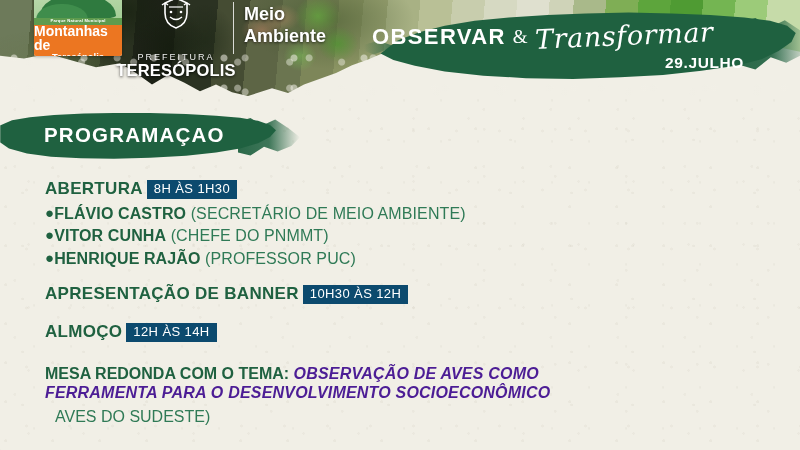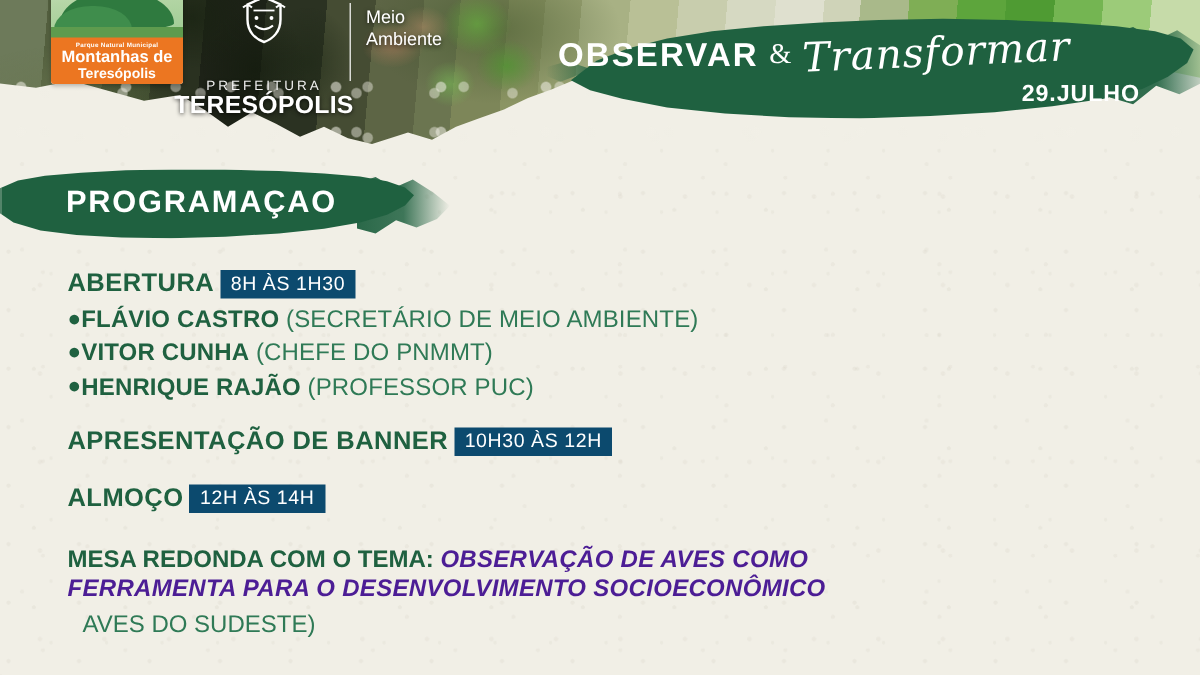--- a/index.html
+++ b/index.html
@@ -118,40 +118,40 @@
   .lp-sky{position:absolute;left:0;top:0;width:88px;height:48px;
     background:linear-gradient(175deg,#cfe3c5 0%,#b5d6a6 45%,#9ecb92 100%);}
   .lp-mtn{position:absolute;left:6px;top:16px;width:76px;height:26px;
     background:#2f7a3f;border-radius:50% 50% 46% 46%/ 86% 86% 18% 18%;}
   .lp-mtn2{position:absolute;left:2px;top:26px;width:52px;height:18px;
     background:#3f8d4c;border-radius:50% 50% 40% 40%/ 90% 90% 14% 14%;}
   .lp-ground{position:absolute;left:0;top:40px;width:88px;height:10px;background:#5e9b4e;}
   .lp-band{position:absolute;left:0;top:47px;width:88px;height:31px;background:#ec7621;
     display:flex;flex-direction:column;align-items:center;justify-content:center;line-height:1;}
   .lp-band .l1{font-size:4.2px;font-weight:700;color:#fff;letter-spacing:.2px;}
-  .lp-band .l2{font-size:11px;font-weight:700;color:#fff;margin-top:1px;}
+  .lp-band .l2{font-size:14px;font-weight:700;color:#fff;margin-top:1px;}
   .lp-band .l3{font-size:9.4px;font-weight:700;color:#fff;margin-top:0px;}
 
   
   .logo-pref{
     position:absolute;left:124px;top:-4px;width:104px;height:60px;
     display:flex;flex-direction:column;align-items:center;color:#ffffff;
     text-shadow:0 1px 3px rgba(0,0,0,.7);
   }
   .crest{width:36px;height:34px;position:relative;margin-bottom:2px;}
   .pref-sub{font-size:9px;letter-spacing:2.0px;font-weight:400;opacity:.92;margin-top:20px;}
   .pref-main{font-size:16.5px;letter-spacing:.2px;font-weight:700;margin-top:-1px;}
 
   .divider{
     position:absolute;left:233px;top:2px;width:1px;height:52px;
     background:rgba(255,255,255,.8);
   }
   .meio{
-    position:absolute;left:244px;top:4px;color:#ffffff;font-weight:400;
-    font-size:12px;line-height:1.22;text-shadow:0 1px 3px rgba(0,0,0,.65);
+    position:absolute;left:244px;top:4px;color:#ffffff;font-weight:700;
+    font-size:18px;line-height:1.22;text-shadow:0 1px 3px rgba(0,0,0,.65);
   }
 
   
   #title-brush{position:absolute;left:372px;top:6px;width:428px;height:82px;}
   .brush-body{
     position:absolute;inset:0;background:#1f6140;
     clip-path:polygon(
       2% 58%, 6% 42%, 11% 32%, 17% 24%, 24% 18%, 32% 14%, 41% 11%, 50% 9%,
       60% 8%, 70% 9%, 79% 11%, 87% 14%, 93% 18%, 97% 24%, 99% 33%, 98% 44%,
       95% 55%, 91% 65%, 85% 73%, 77% 79%, 68% 84%, 58% 87%, 47% 89%, 36% 88%,
@@ -190,21 +190,21 @@
   .t-observar{
     color:#ffffff;font-weight:700;font-size:22px;letter-spacing:1.4px;
   }
   .t-amp{color:#ffffff;font-size:19px;font-weight:300;font-family:"Liberation Serif",serif;}
   .t-transf{
     color:#ffffff;font-size:27px;font-style:italic;font-weight:400;
     font-family:"DejaVu Serif",serif;letter-spacing:.6px;
     transform:rotate(-2.5deg) translateY(-2px);
   }
   .t-date{
-    position:absolute;right:40px;top:48px;color:#ffffff;font-weight:700;
+    position:absolute;right:56px;top:48px;color:#ffffff;font-weight:700;
     font-size:15.5px;letter-spacing:.6px;
   }
 
   
   #prog-brush{position:absolute;left:0;top:112px;width:300px;height:52px;}
   .pb-body{
     position:absolute;inset:0;background:#1f6140;
     clip-path:polygon(
       0 26%, 4% 16%, 10% 10%, 18% 6%, 28% 3%, 38% 2%, 50% 2%, 62% 4%,
       72% 7%, 80% 11%, 86% 17%, 90% 25%, 92% 35%, 90% 48%, 86% 60%,

